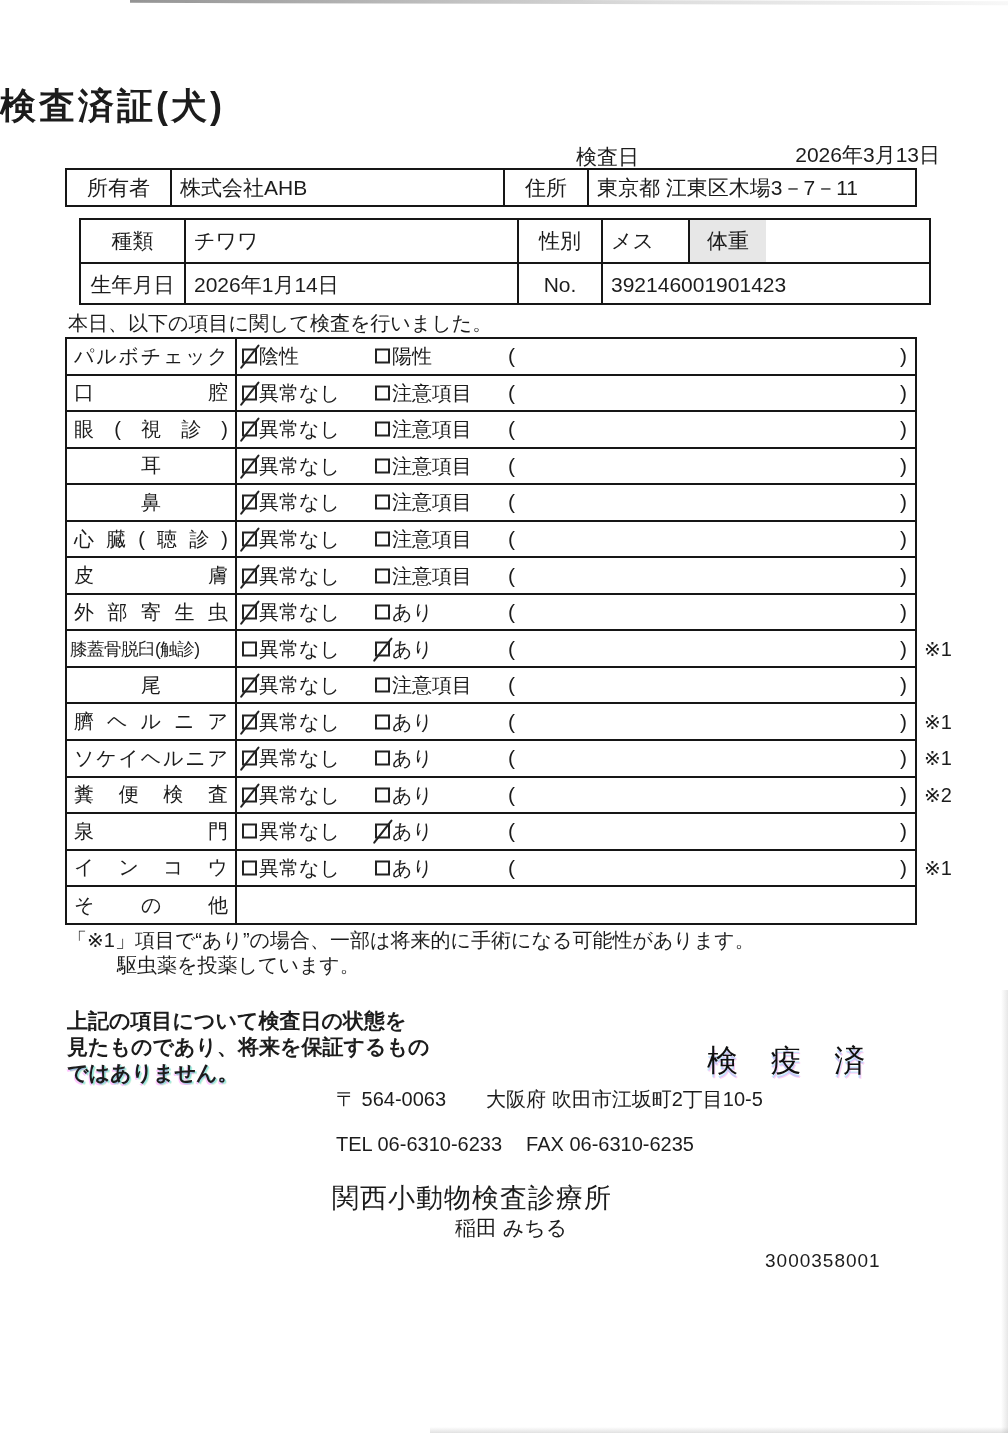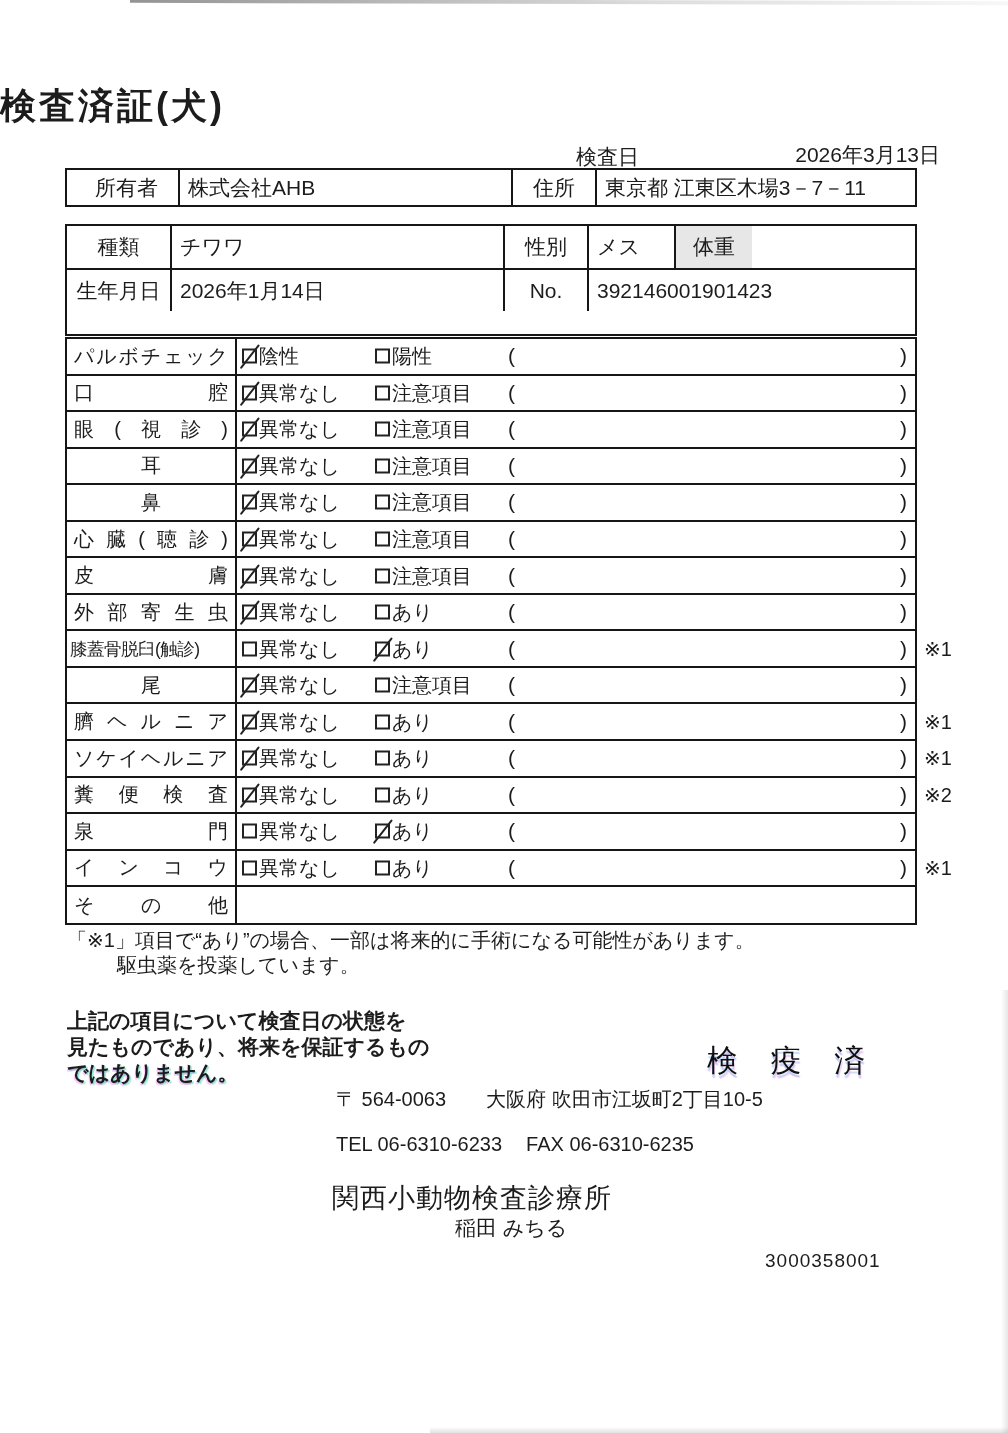--- a/index.html
+++ b/index.html
@@ -29,21 +29,21 @@
     border-right:2px solid #161616;padding:0 8px;overflow:hidden;white-space:nowrap;}
   .cell:last-child{border-right:none;}
   .cell.lab{justify-content:center;}
   .cell.val{justify-content:flex-start;}
   .cell.num{justify-content:flex-end;}
   .row-line{border-bottom:2px solid #161616;}
 
   #owner-table{top:168px;height:39px;}
   #owner-table .grid{grid-template-columns:105px 333px 84px 1fr;height:100%;}
 
-  #info-table{top:224px;height:112px;}
+  #info-table{top:218px;height:87px;margin-left:14px;}
   #info-table .r{height:42px;}
   #info-table .r1{grid-template-columns:105px 333px 84px 87px 76px 1fr;}
   #info-table .r2{grid-template-columns:105px 333px 84px 1fr;height:41px;}
   .weight-lab{background:#e7e7e7;}
   .unit{font-size:18px;margin-left:10px;position:relative;top:3px;}
 
   .intro{position:absolute;top:310px;left:68px;font-size:20px;}
 
   
   #checklist{top:337px;height:588px;border:2.5px solid #161616;}
@@ -95,21 +95,21 @@
   <div class="scan-top"></div>
   <div class="scan-right"></div>
   <div class="scan-bottom"></div>
 
   <div class="title">検査済証(犬)</div>
 
   <div class="date-label">検査日</div>
   <div class="date-value">2026年3月13日</div>
 
   <div class="tbl" id="owner-table">
-    <div class="grid" style="height:100%;margin-left:8px;">
+    <div class="grid" style="height:100%;">
       <div class="cell lab">所有者</div>
       <div class="cell val">株式会社AHB</div>
       <div class="cell lab">住所</div>
       <div class="cell val">東京都 江東区木場3－7－11</div>
     </div>
   </div>
 
   <div class="tbl" id="info-table">
     <div class="grid r r1 row-line">
       <div class="cell lab">種類</div>
@@ -119,20 +119,21 @@
       <div class="cell lab weight-lab">体重</div>
     </div>
     <div class="grid r r2">
       <div class="cell lab">生年月日</div>
       <div class="cell val">2026年1月14日</div>
       <div class="cell lab">No.</div>
       <div class="cell val">392146001901423</div>
     </div>
   </div>
 
+  <div class="intro">本日、以下の項目に関して検査を行いました。</div>
 
   <div class="tbl" id="checklist">
     <div id="checklist-body">
         <div class="crow">
           <div class="label-cell justify">
             <span>パ</span>
             <span>ル</span>
             <span>ボ</span>
             <span>チ</span>
             <span>ェ</span>

